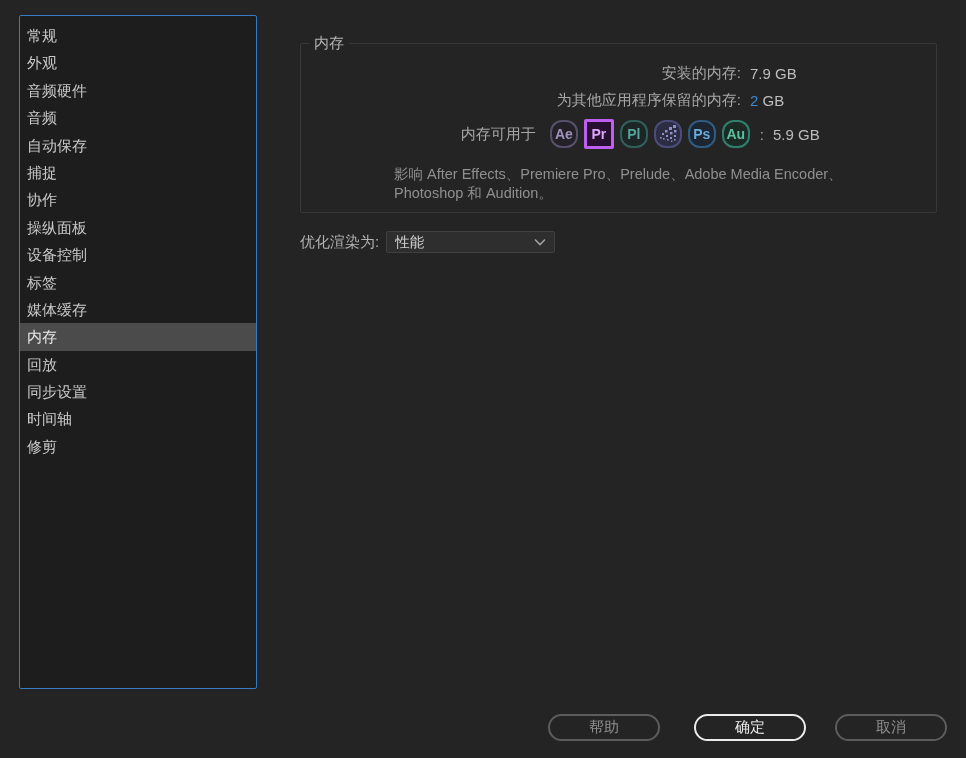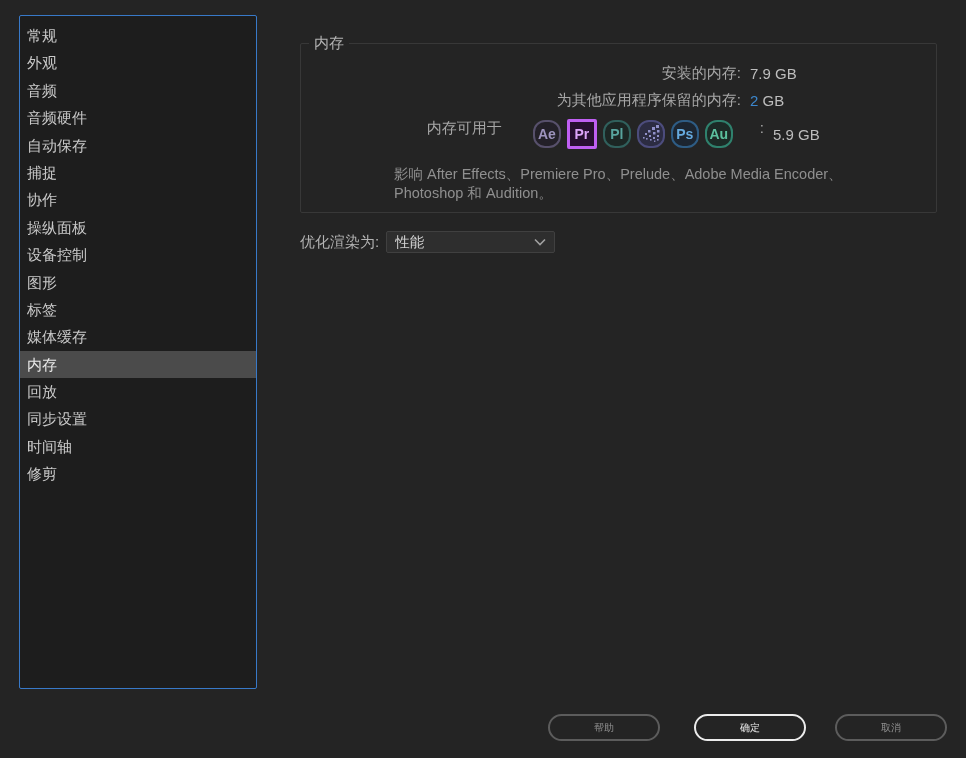--- a/index.html
+++ b/index.html
@@ -65,22 +65,22 @@
   }
   .mem-value {
     padding-left:9px;
     font-size:15px;
     color:#bdbdbd;
     white-space:nowrap;
   }
   .hot-number { color:#3c87cd; cursor:pointer; }
 
   .icons-cell {
-    display:flex; align-items:flex-start; justify-content:flex-end;
-    gap:23px;
+    display:flex; align-items:center; justify-content:flex-end;
+    gap:6px;
   }
   .icons-cell .row-label { font-size:15px; color:#a6a6a6; margin-right:8px; }
   .app-icons { display:flex; align-items:center; gap:6px; }
   .app-icon {
     width:28px; height:28px;
     border:2px solid;
     border-radius:12px;
     display:flex; align-items:center; justify-content:center;
     font-size:14px; font-weight:bold;
     letter-spacing:0;
@@ -119,21 +119,21 @@
   .select-value { flex:1; font-size:14.5px; color:#d4d4d4; }
   .select-chevron { width:12px; height:8px; display:block; }
 
   
   .pill-btn {
     position:absolute; top:714px;
     width:112px; height:27px;
     border-radius:14px;
     background:transparent;
     font-family:Liberation Serif, serif;
-    font-size:10px;
+    font-size:15px;
     display:flex; align-items:center; justify-content:center;
     cursor:pointer;
   }
   .pill-btn.secondary {
     border:2px solid #5c5c5c;
     color:#8f8f8f;
   }
   .pill-btn.primary {
     border:2px solid #ebebeb;
     color:#ebebeb;
@@ -146,42 +146,39 @@
 <body>
 
 <div class="category-list">
     <div class="category-item">
     <span>常规</span>
   </div>
     <div class="category-item">
     <span>外观</span>
   </div>
     <div class="category-item">
+    <span>音频硬件</span>
+  </div>
+    <div class="category-item">
     <span>音频</span>
   </div>
     <div class="category-item">
-    <span>音频硬件</span>
-  </div>
-    <div class="category-item">
     <span>自动保存</span>
   </div>
     <div class="category-item">
     <span>捕捉</span>
   </div>
     <div class="category-item">
     <span>协作</span>
   </div>
     <div class="category-item">
     <span>操纵面板</span>
   </div>
     <div class="category-item">
     <span>设备控制</span>
-  </div>
-    <div class="category-item">
-    <span>图形</span>
   </div>
     <div class="category-item">
     <span>标签</span>
   </div>
     <div class="category-item">
     <span>媒体缓存</span>
   </div>
     <div class="category-item selected">
     <span>内存</span>
   </div>

